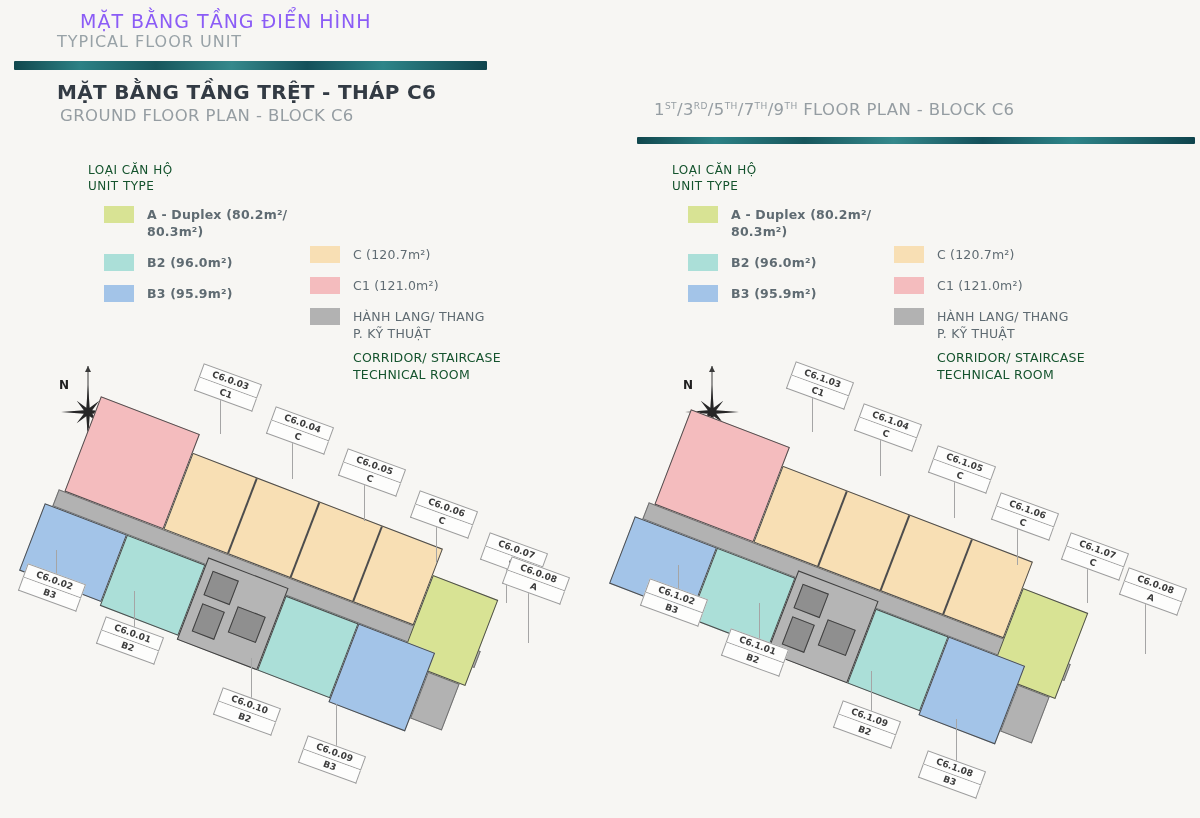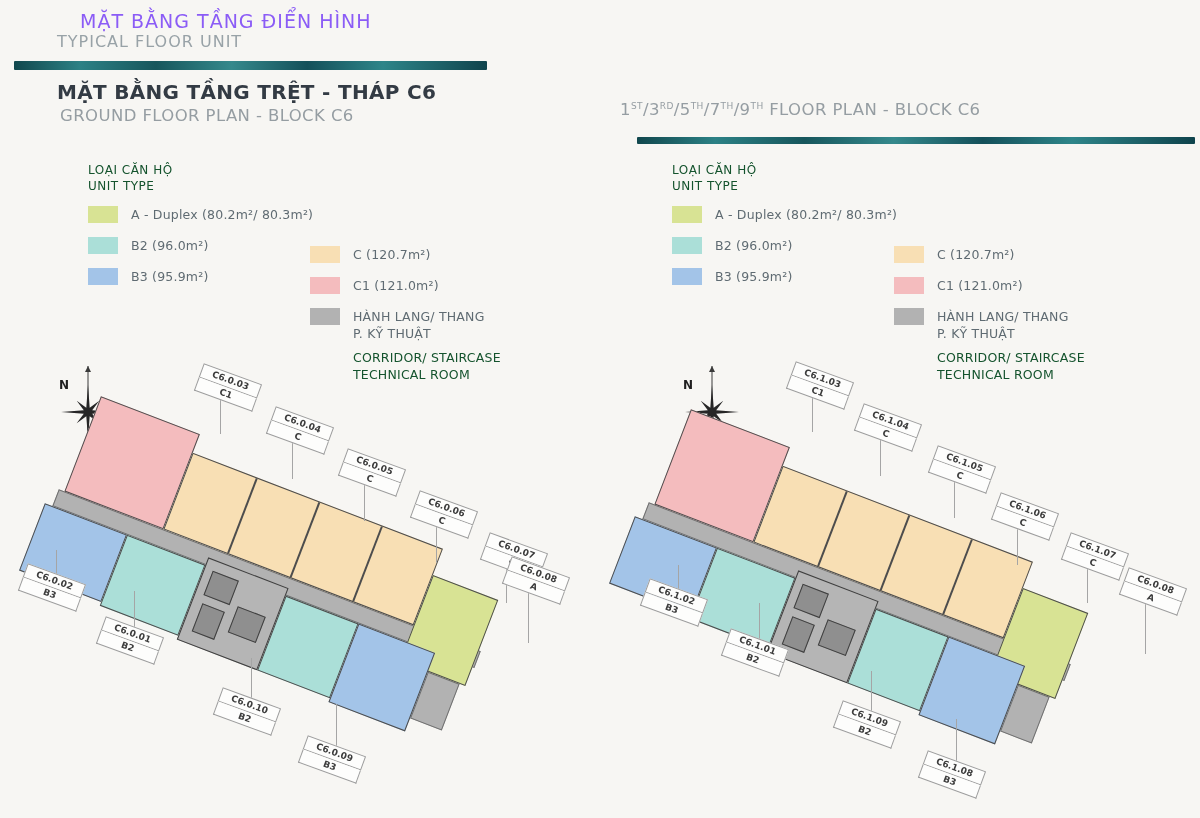--- a/index.html
+++ b/index.html
@@ -9,30 +9,30 @@
   
   .hdr-vi{position:absolute;left:57px;top:10px;font-size:19px;letter-spacing:1px;color:#8b5cf6;margin-left:23px;}
   .hdr-en{position:absolute;left:57px;top:32px;font-size:16px;letter-spacing:1px;color:#98a2a7;}
   .accent-bar{position:absolute;height:9px;background:linear-gradient(90deg,#11474d 0%,#2c8185 14%,#17565c 30%,#35898c 46%,#14505a 62%,#2e8589 78%,#0f434c 100%);border-radius:1px;}
   #bar-left{left:14px;top:61px;width:473px;}
   #bar-right{left:637px;top:137px;width:558px;height:7px;}
 
   .plan-title{position:absolute;font-size:20px;font-weight:bold;color:#333b44;letter-spacing:0.3px;}
   .plan-sub{position:absolute;font-size:16.5px;color:#959da2;letter-spacing:0.4px;}
   #title-0{left:57px;top:80px;} #sub-0{left:60px;top:106px;}
-  #title-1{left:638px;top:74px;} #sub-1{left:620px;top:100px;text-align:right;}
+  #title-1{left:638px;top:74px;} #sub-1{left:654px;top:100px;text-align:right;}
   .plan-sub sup{font-size:9px;vertical-align:6px;}
 
   
   .legend{position:absolute;width:560px;}
   #legend-0{left:88px;top:162px;} #legend-1{left:672px;top:162px;}
   .lg-title{font-size:12px;color:#14532d;letter-spacing:0.5px;line-height:16px;}
   .lg-cols{position:relative;margin-top:12px;height:160px;}
   .lg-col{position:absolute;top:0;}
-  .lg-col.c1{left:0;width:235px;}
+  .lg-col.c1{left:16px;width:235px;font-weight:bold;}
   .lg-col.c2{left:222px;width:260px;margin-top:40px;}
   .lg-row{display:flex;align-items:flex-start;margin-bottom:14px;}
   .swatch{width:30px;height:17px;margin-right:13px;flex:none;}
   .lg-label{font-size:12.5px;color:#5f6b72;line-height:17px;letter-spacing:0.2px;}
   .lg-label .en{color:#14532d;display:block;margin-top:7px;}
 
   
   .plan-area{position:absolute;width:615px;height:488px;top:330px;}
   #plan-0{left:0;} #plan-1{left:585px;}
   .building{position:absolute;width:440px;height:190px;transform:rotate(21deg);}

